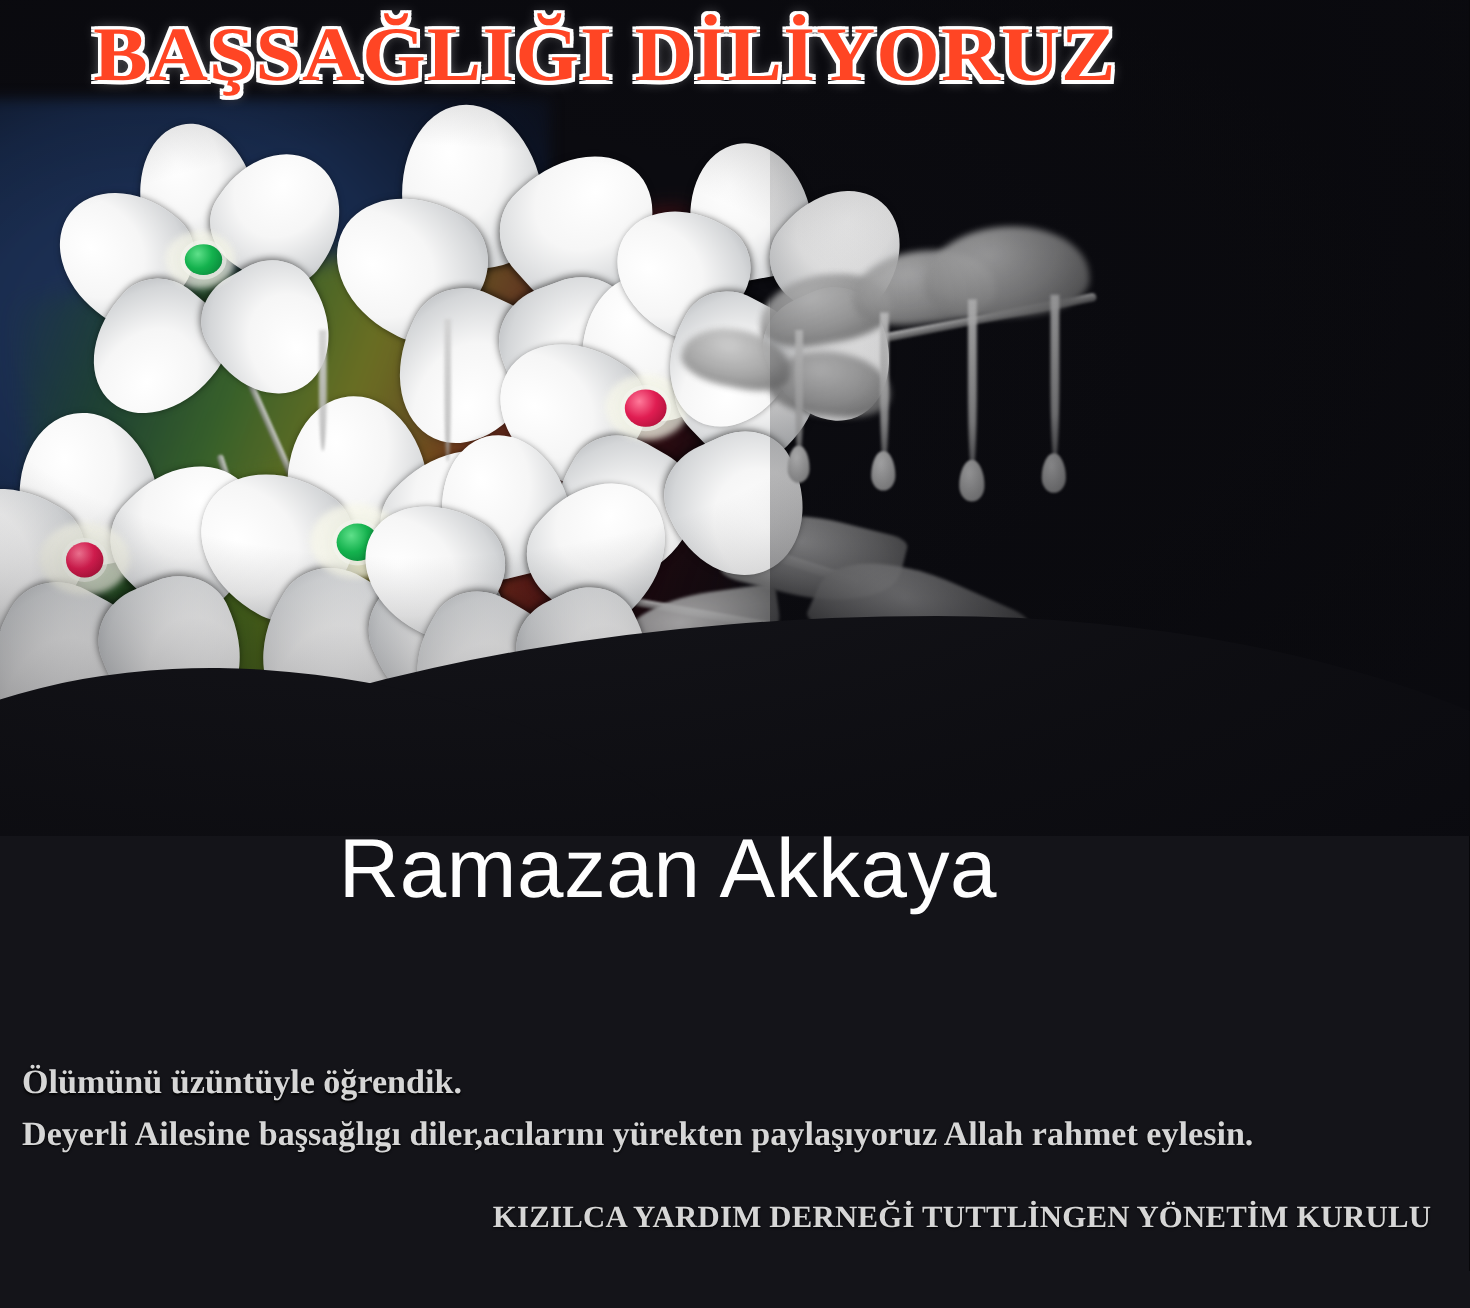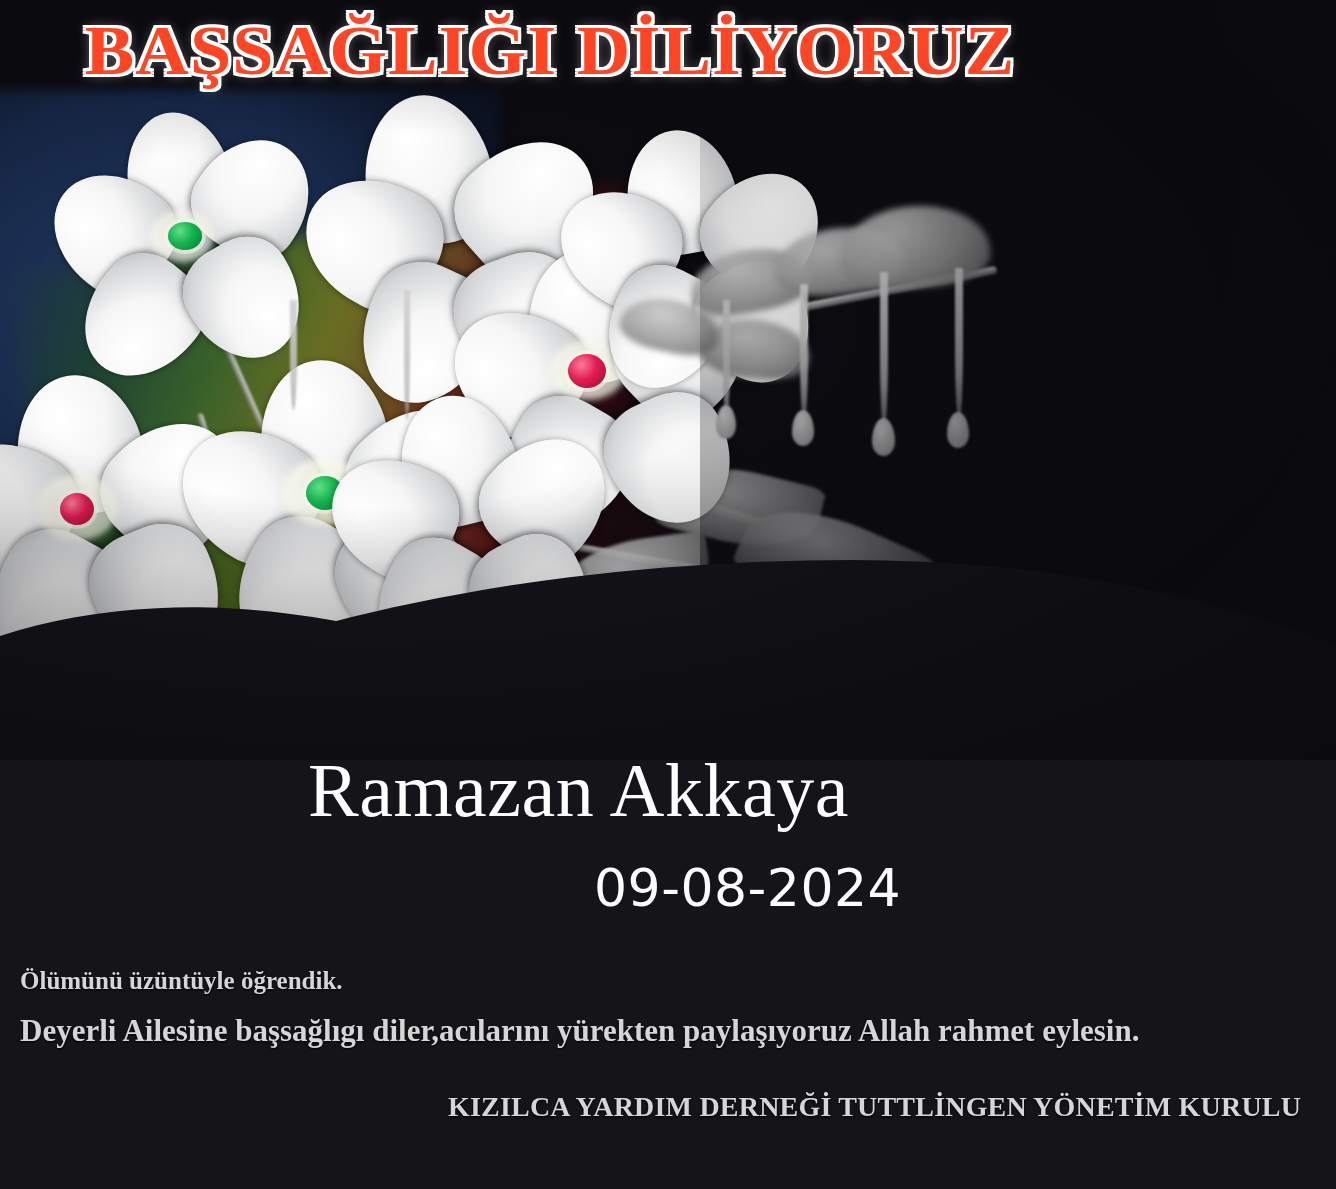--- a/index.html
+++ b/index.html
@@ -185,21 +185,21 @@
     font-weight:700;
     text-shadow:0 2px 6px rgba(0,0,0,0.9);
     z-index:5;
   }
 
   
   #name{
     position:absolute;
     left:308px; top:752px;
     color:#fefefe;
-    font-family:Liberation Serif, serif;
+    font-family:Liberation Sans, sans-serif;
     font-weight:400;
     font-size:76px;
     letter-spacing:0.5px;
     line-height:1;
     z-index:5;
   }
   #date{
     position:absolute;
     left:594px; top:862px;
     color:#fdfdfd;
@@ -215,21 +215,21 @@
   .msg{
     position:absolute;
     color:#d6d6d6;
     font-family:"Liberation Serif", serif;
     font-weight:700;
     line-height:1;
     text-shadow:0 1px 2px rgba(0,0,0,0.9);
     white-space:nowrap;
     z-index:5;
   }
-  #msg1{ left:20px; top:968px; font-size:25px; }
+  #msg1{ left:20px; top:968px; font-size:31px; }
   #msg2{ left:20px; top:1015px; font-size:31px; }
   #org { left:448px; top:1093px; font-size:28px; letter-spacing:0.2px; }
 </style>
 </head>
 <body>
 
 <div id="card">
 
   <div id="photo">
 
@@ -336,19 +336,18 @@
     <div class="right-dark"></div>
     <div class="curve-mask"></div>
     <div class="curve-mask2"></div>
     <div class="vignette"></div>
   </div>
 
   <div id="headline">BAŞSAĞLIĞI DİLİYORUZ</div>
 
 
   <div id="name">Ramazan Akkaya</div>
-  <div id="date">09-08-2024</div>
 
   <div class="msg" id="msg1">Ölümünü üzüntüyle öğrendik.</div>
   <div class="msg" id="msg2">Deyerli Ailesine başsağlıgı diler,acılarını yürekten paylaşıyoruz Allah rahmet eylesin.</div>
   <div class="msg" id="org">KIZILCA YARDIM DERNEĞİ TUTTLİNGEN YÖNETİM KURULU</div>
 
 </div>
 
 </body></html>

